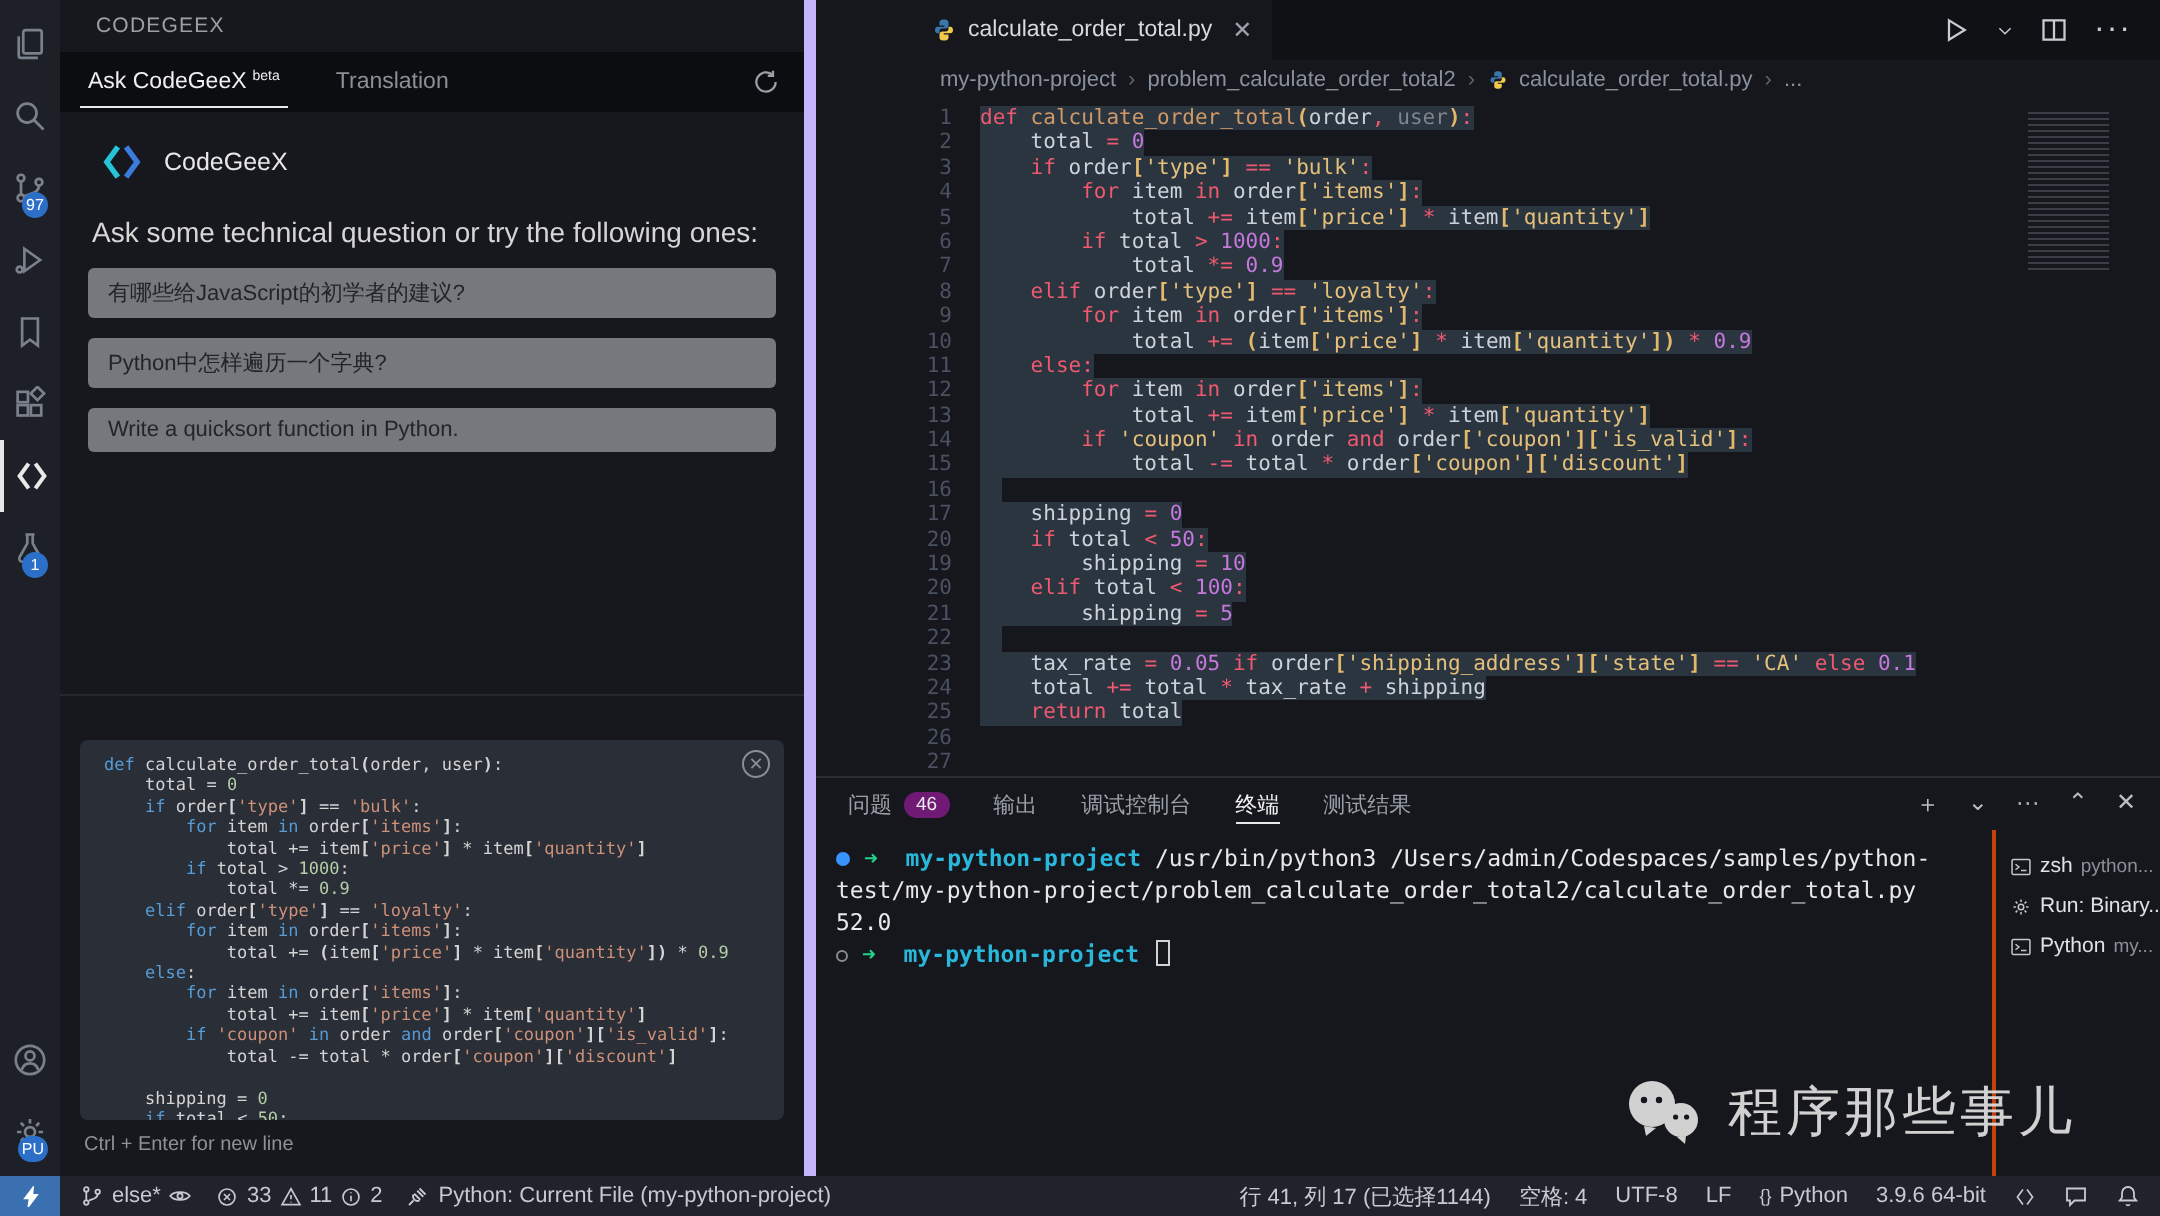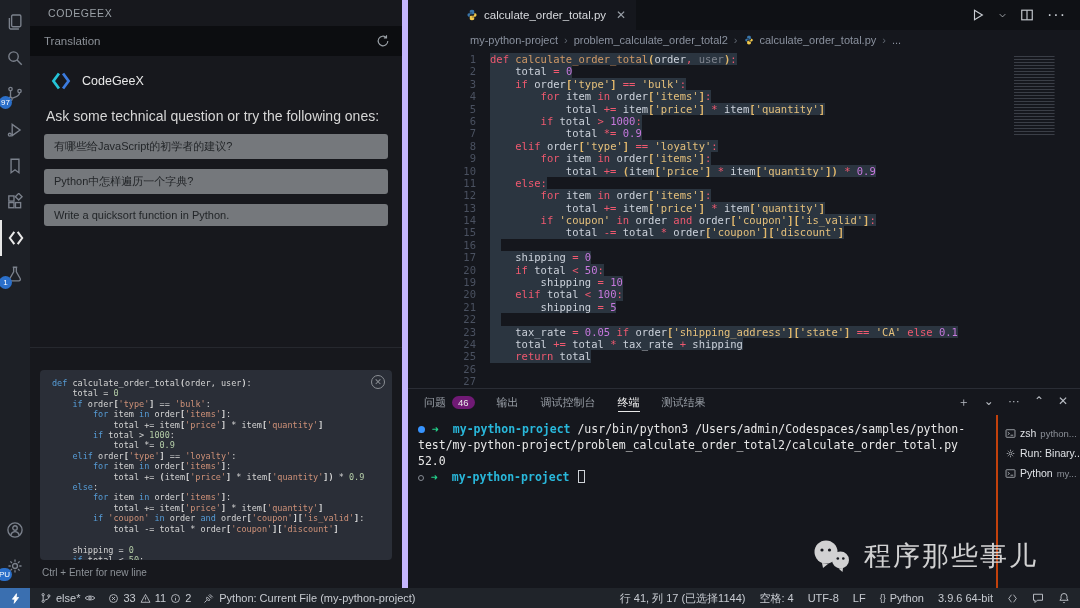--- a/index.html
+++ b/index.html
@@ -7,21 +7,21 @@
     font-family:"Liberation Sans", sans-serif; }
   .root { display:flex; flex-direction:column; width:1080px; height:608px; position:relative; }
   .app { flex:1; display:flex; min-height:0; }
 
   
   .activitybar { width:30px; background:#1d2026; display:flex; flex-direction:column; align-items:center; padding-top:4px; }
   .act-item { width:30px; height:36px; display:flex; align-items:center; justify-content:center; position:relative; cursor:pointer; }
   .act-item svg { stroke:#7b818c; fill:none; stroke-width:1.2; }
   .act-item.active { border-left:2px solid #e7e7e7; }
   .act-item.active svg { stroke:#e9e9e9; }
-  .act-badge { position:absolute; right:18px; bottom:3px; background:#2b6fc9; color:#fff; font-size:8px;
+  .act-badge { position:absolute; right:6px; bottom:3px; background:#2b6fc9; color:#fff; font-size:8px;
     min-width:13px; height:13px; border-radius:7px; display:flex; align-items:center; justify-content:center; padding:0 2px; }
   .act-spacer { flex:1; }
 
   
   .sidebar { width:378px; background:#17181d; display:flex; flex-direction:column; border-right:6px solid #c4b5fd; }
   .side-title { height:26px; line-height:26px; padding-left:18px; font-size:10.5px; letter-spacing:.6px; color:#9aa0a6; }
   .side-tabs { height:30px; background:#0c0d10; display:flex; align-items:stretch; }
   .side-tab { padding:0 14px; font-size:11.5px; color:#8b9097; display:flex; align-items:center; cursor:pointer; position:relative; }
   .side-tab.active { color:#f0f0f0; }
   .side-tab.active::after { content:""; position:absolute; left:10px; right:10px; bottom:2px; height:1.5px; background:#e8e8e8; }
@@ -180,20 +180,24 @@
             <circle cx="8" cy="8" r="2.2"></circle>
             <path d="M8 2.2v2 M8 11.8v2 M2.2 8h2 M11.8 8h2 M3.9 3.9l1.4 1.4 M10.7 10.7l1.4 1.4 M12.1 3.9l-1.4 1.4 M5.3 10.7l-1.4 1.4"></path>
           </svg>
         <span class="act-badge">PU</span>
       </div>
     </div>
 
     <div class="sidebar">
       <div class="side-title">CODEGEEX</div>
       <div class="side-tabs">
+        <div class="side-tab active">
+          <span>Ask CodeGeeX</span>
+            <sup>beta</sup>
+        </div>
         <div class="side-tab">Translation</div>
         <div class="history">
           <svg width="14" height="14" viewBox="0 0 16 16" style="stroke:#9aa0a6;fill:none;stroke-width:1.3">
               <path d="M13.5 8 a5.5 5.5 0 1 1 -1.6 -3.9 M12 1.5 v3 h-3"></path>
             </svg>
         </div>
       </div>
 
       <div class="chat-body">
         <div class="brand">

